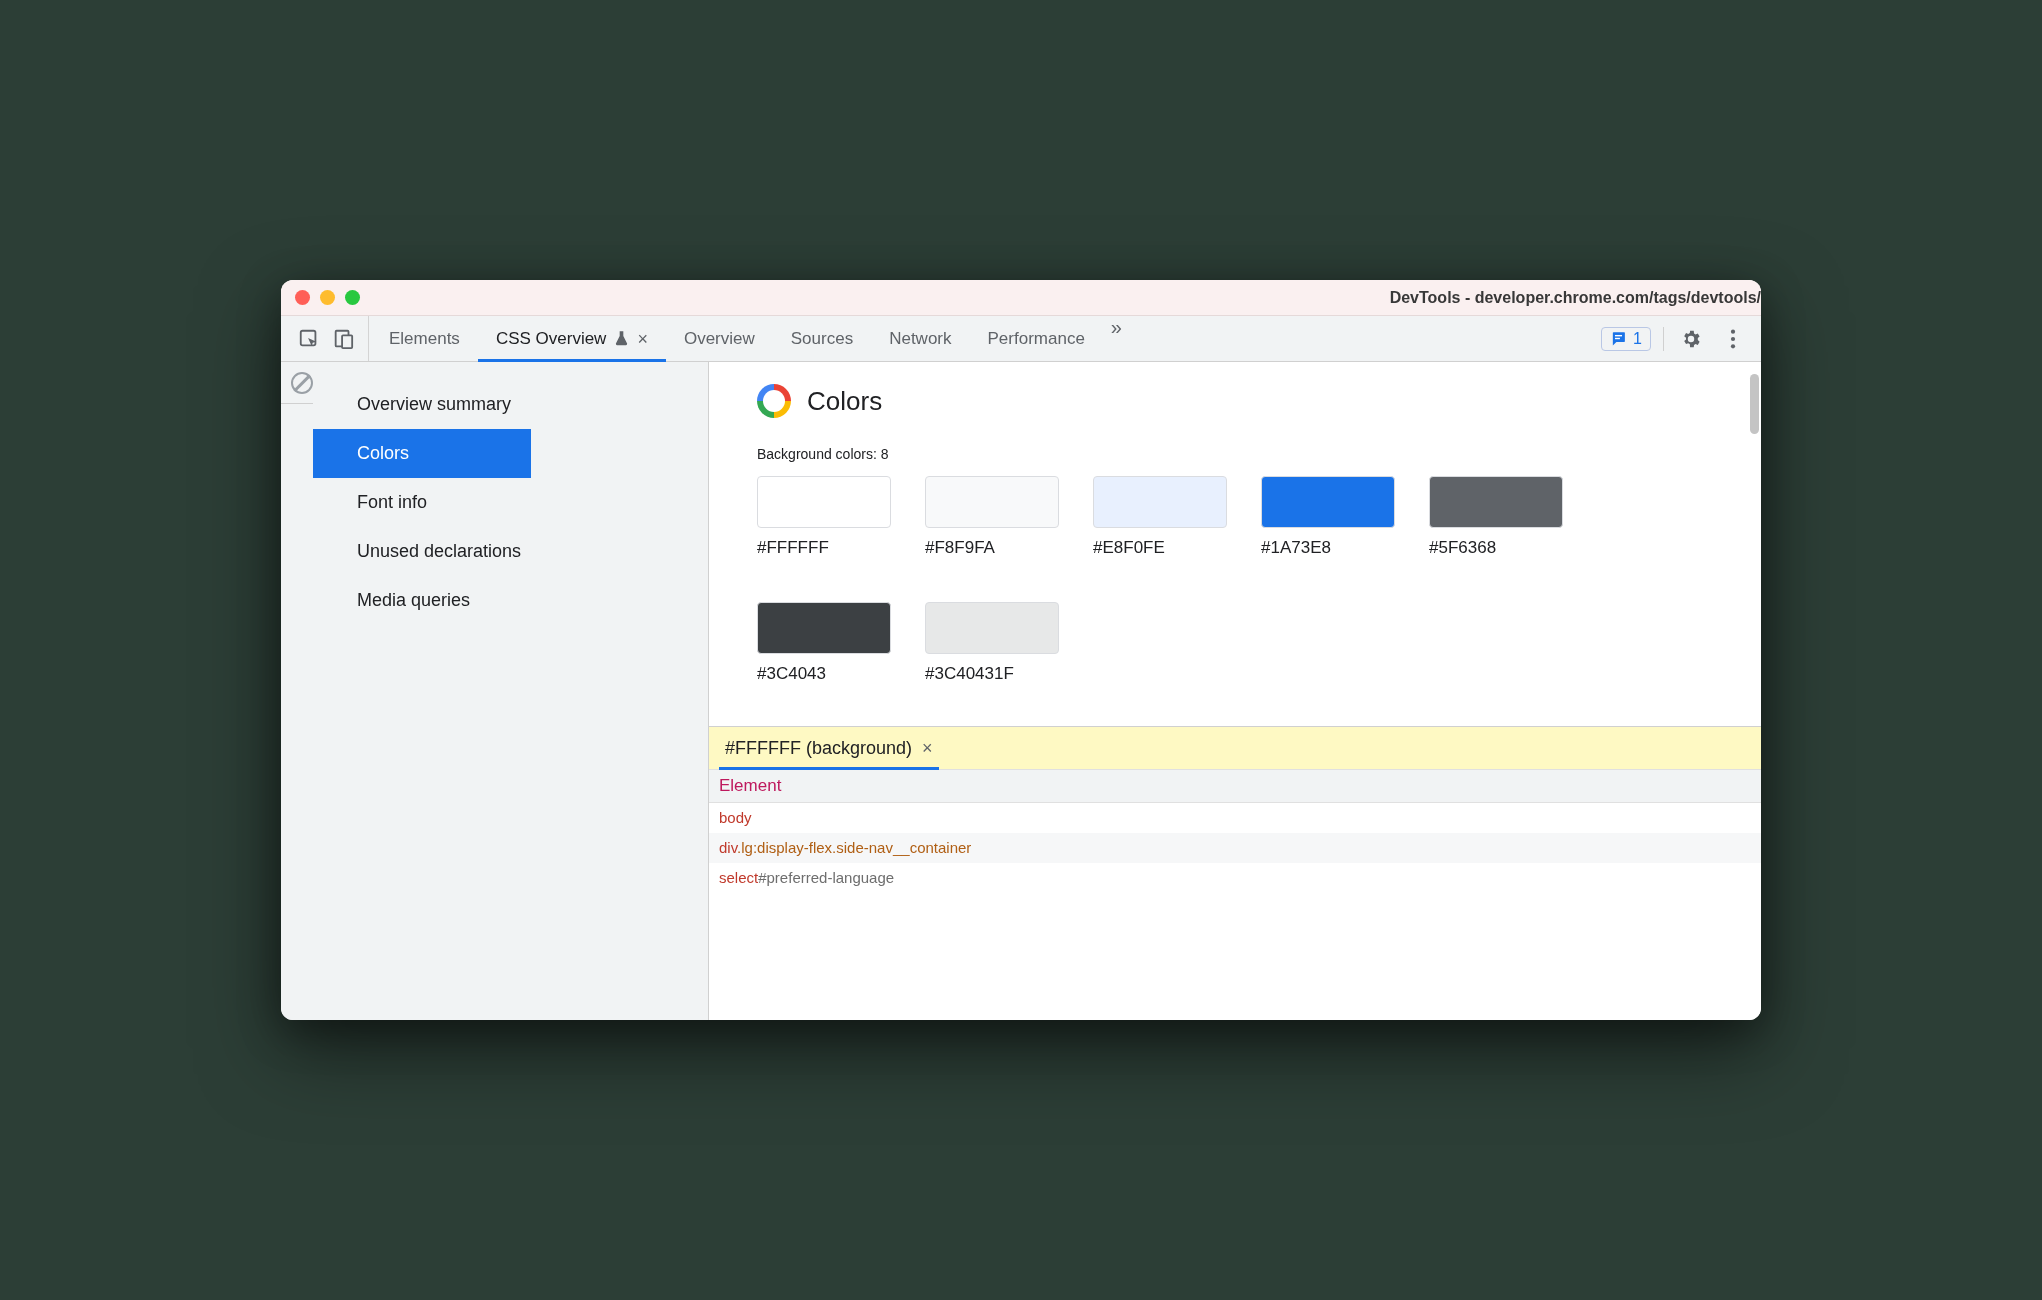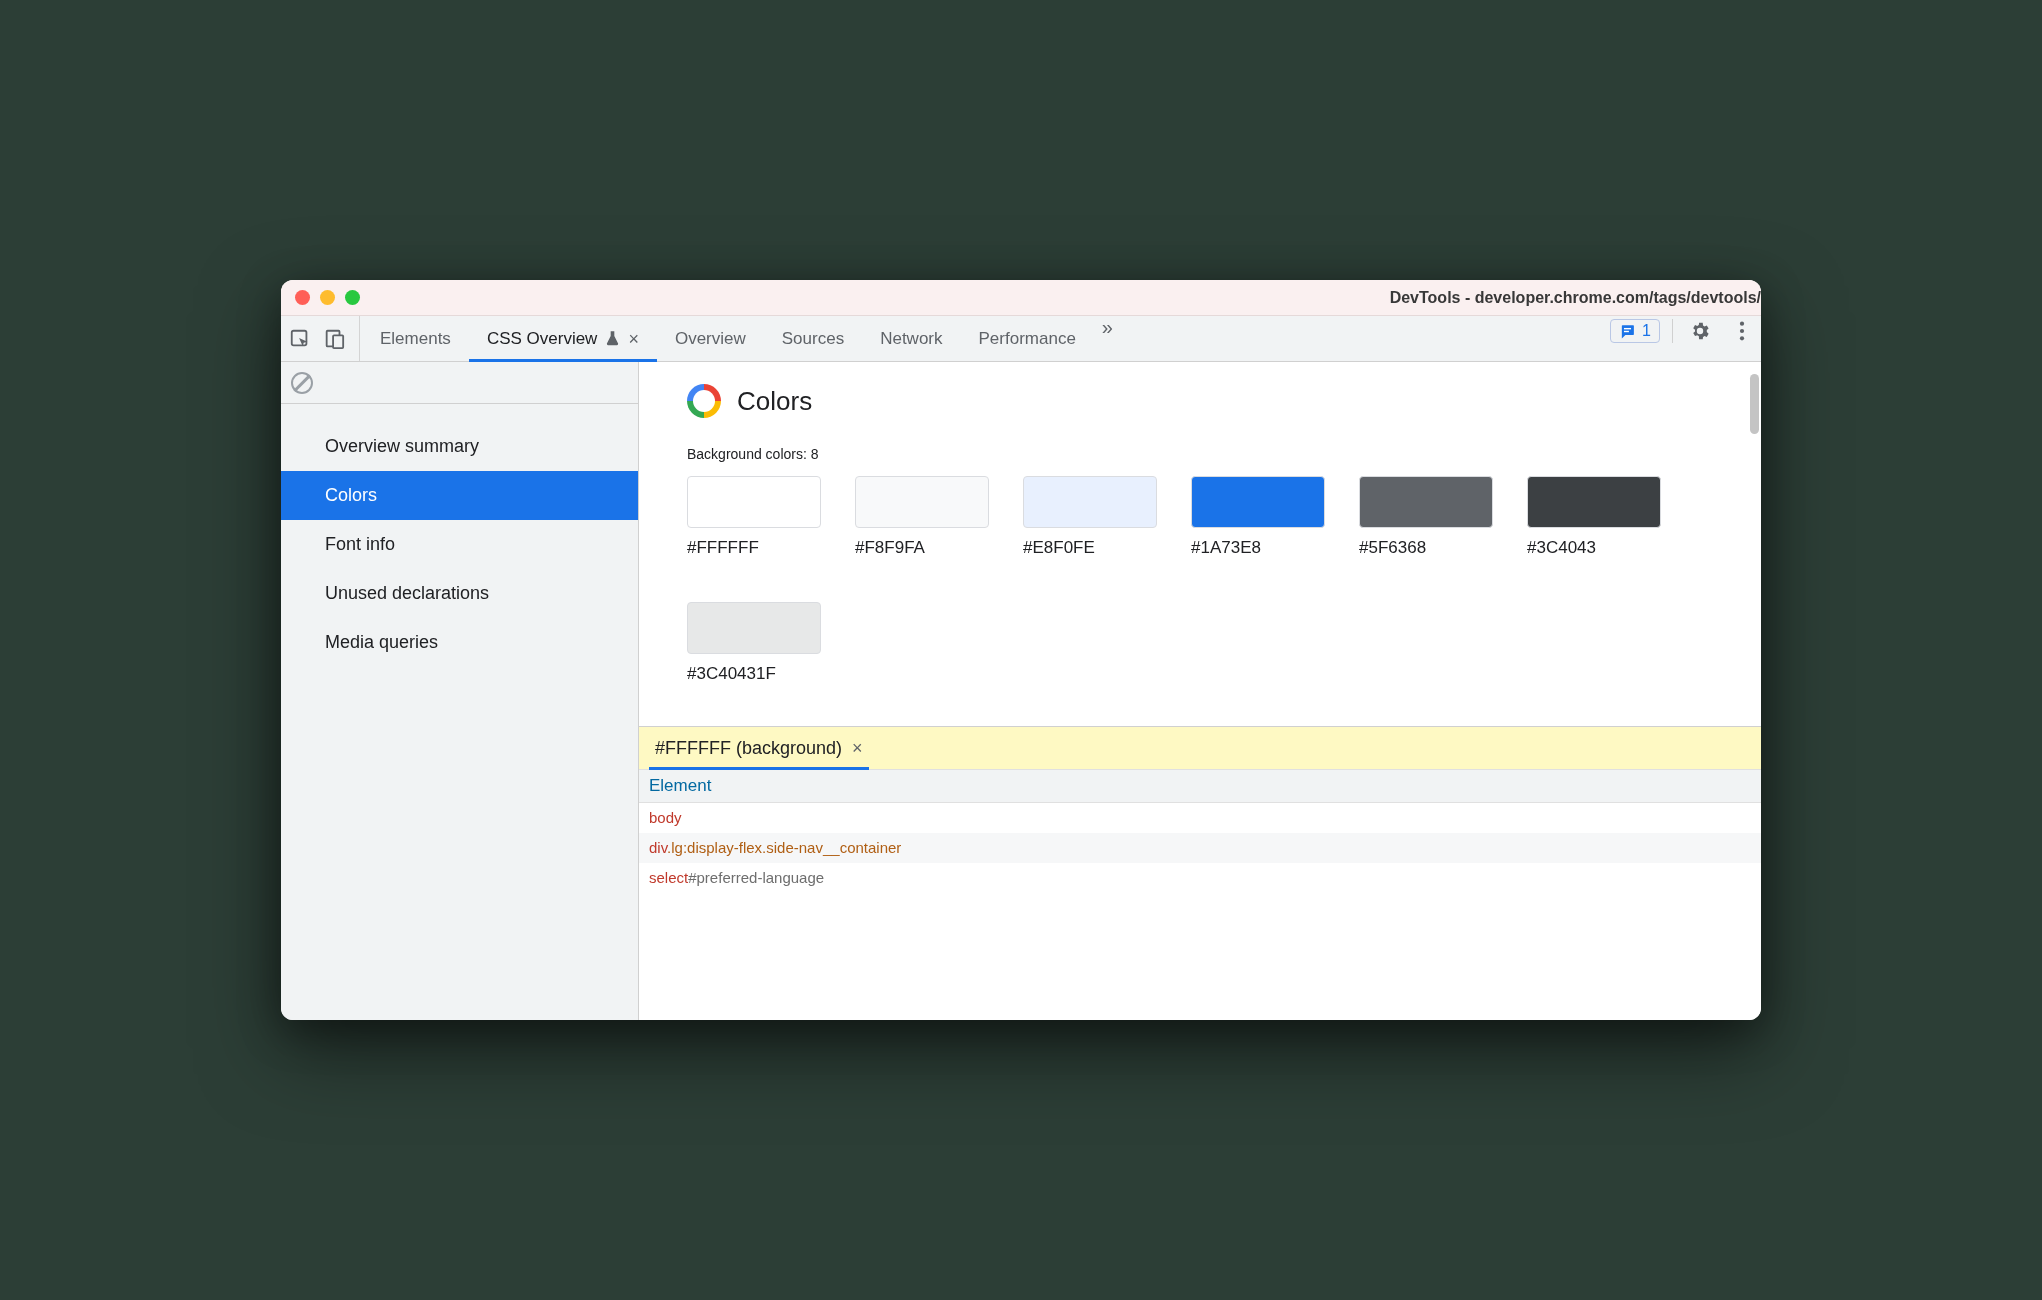--- a/index.html
+++ b/index.html
@@ -49,25 +49,25 @@
     .titlebar-title {
       width: 100%;
       text-align: right;
       font-size: 16px;
       font-weight: 600;
       color: #383838;
     }
     
     .toolbar {
       display: flex;
-      align-items: flex-start;
+      align-items: center;
       height: 46px;
       border-bottom: 1px solid #d0d0d0;
       background: #f1f3f4;
-      padding: 0 4px;
+      padding: 0 13px;
     }
     .tb-left {
       display: flex;
       align-items: center;
       gap: 4px;
       padding-right: 10px;
       border-right: 1px solid #d4d4d4;
       margin-right: 2px;
       height: 100%;
     }
@@ -137,25 +137,25 @@
       padding: 2px 8px;
       color: #1a73e8;
       font-size: 16px;
     }
     
     .body {
       display: flex;
       height: 658px;
     }
     .sidebar {
-      width: 358px;
+      width: 428px;
       background: #f1f3f4;
       border-right: 1px solid #d0d0d0;
       display: flex;
-      flex-direction: column;
+      flex-direction: row;
     }
     .sidebar-header {
       height: 42px;
       border-bottom: 1px solid #d0d0d0;
       display: flex;
       align-items: center;
       padding-left: 10px;
     }
     .no-icon {
       width: 22px;
@@ -279,21 +279,21 @@
     .details-tab::after {
       content:"";
       position:absolute;
       left:0; right:0; bottom:-1px;
       height:3px;
       background:#1a73e8;
     }
     .details-header {
       background: #f1f3f4;
       font-size: 17px;
-      color: #0369a1;
+      color: #be185d;
       padding: 6px 10px;
       border-top: 1px solid #e0e0e0;
       border-bottom: 1px solid #e0e0e0;
     }
     .details-row {
       padding: 6px 10px;
       font-family: Menlo, Consolas, monospace;
       font-size: 15px;
     }
     .details-row:nth-child(even) { background:#f6f7f8; }

